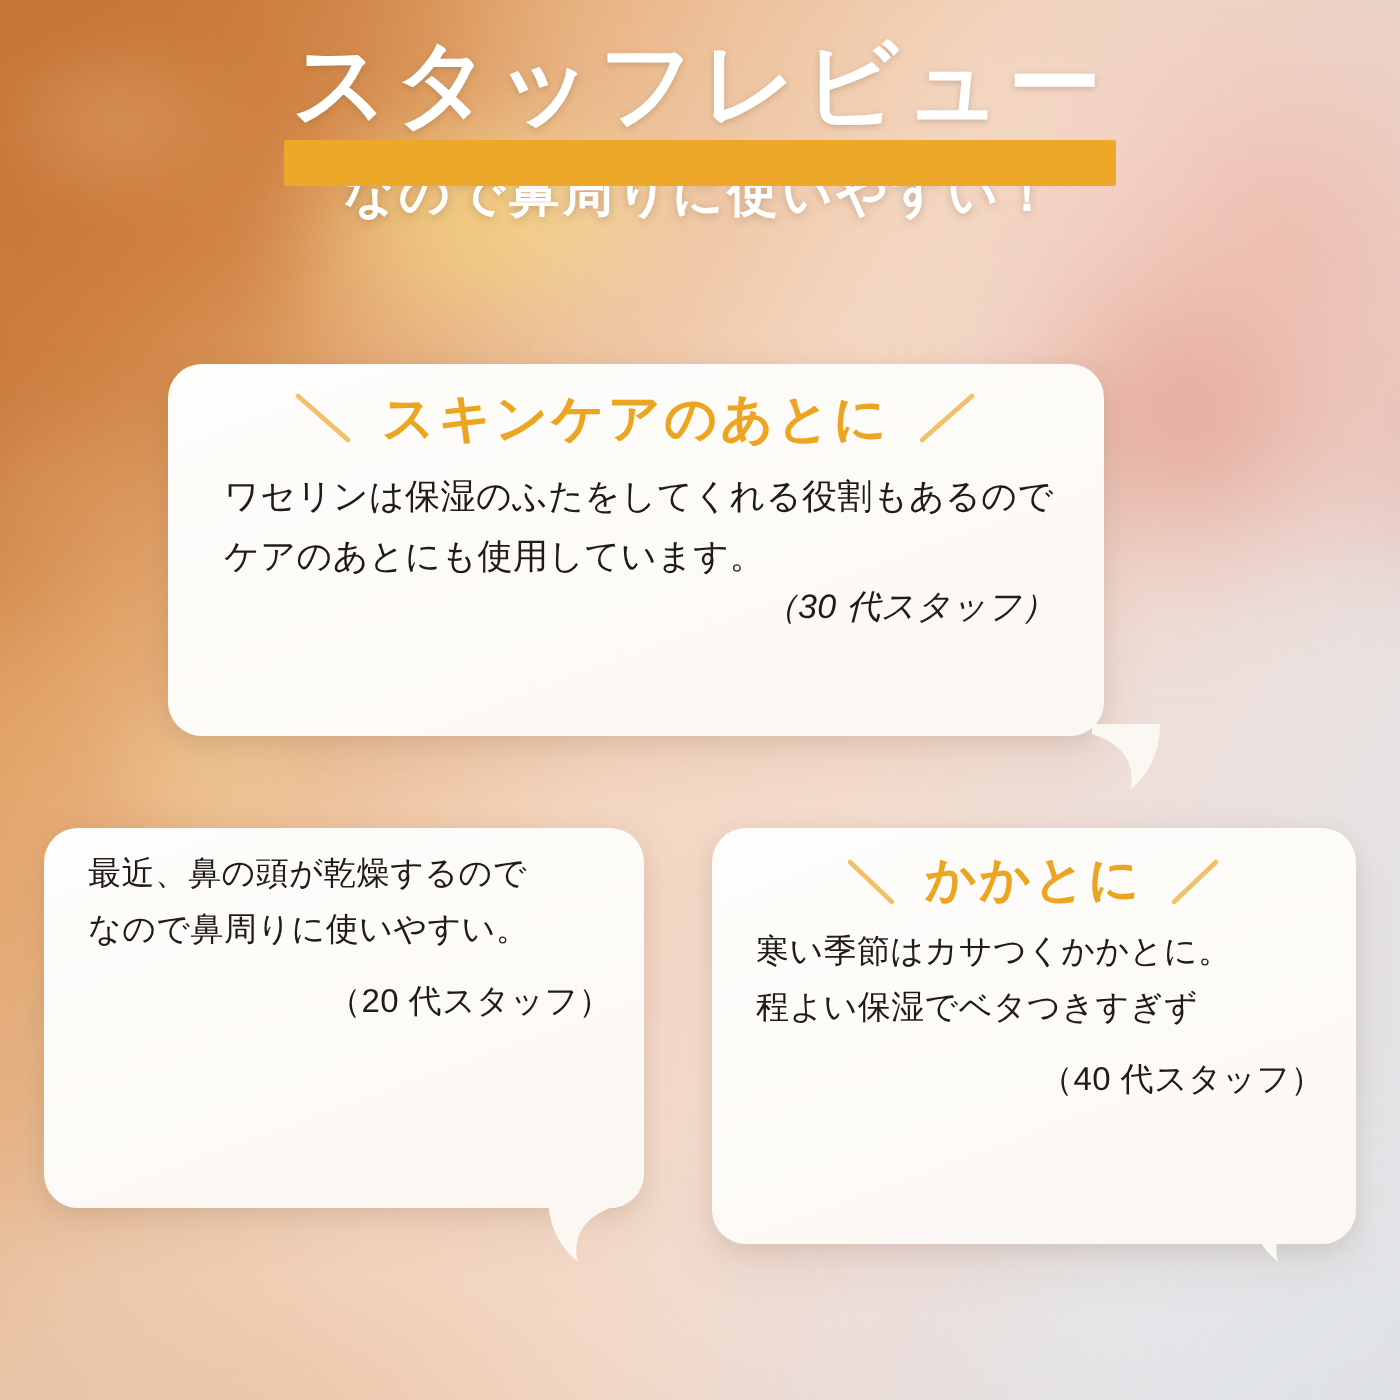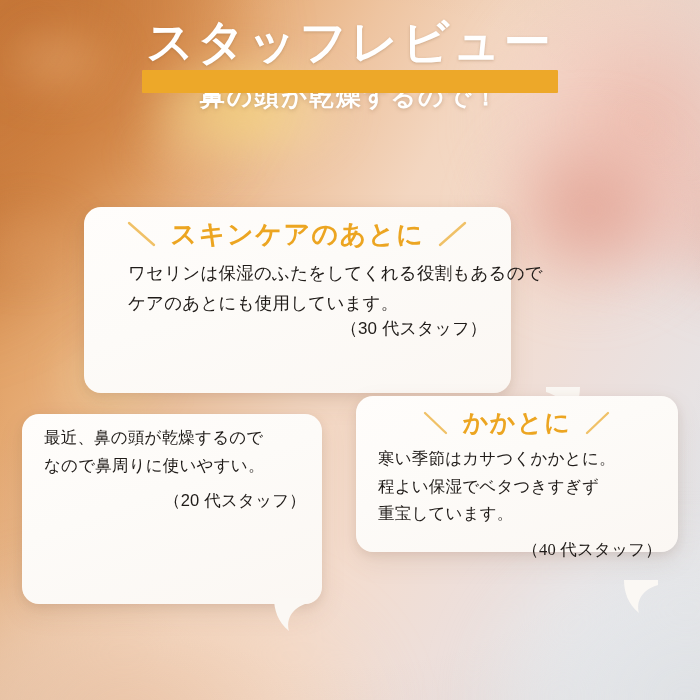--- a/index.html
+++ b/index.html
@@ -194,42 +194,40 @@
     height: 34px;
     z-index: 1;
     overflow: visible;
   }
   .tail svg { display: block; }
 
   
   #card-top {
     left: 84px;
     top: 182px;
-    width: 427px;
+    width: 468px;
     height: 186px;
-    margin-top: 25px;
   }
   #card-top .tail { left: 462px; top: 180px; }
 
   
   #card-left {
     left: 22px;
     top: 414px;
     width: 300px;
     height: 190px;
   }
   #card-left .tail { left: 246px; top: 184px; }
 
   
   #card-right {
     left: 356px;
-    top: 396px;
+    top: 414px;
     width: 322px;
-    height: 156px;
-    font-family: Liberation Serif, serif;
+    height: 208px;
   }
   #card-right .tail { left: 262px; top: 184px; }
 
   
   .card-head {
     display: flex;
     align-items: center;
     justify-content: center;
     gap: 14px;
     padding-top: 14px;
@@ -257,39 +255,39 @@
 
   
   .card-body {
     color: #1f1b18;
     font-size: 17px;
     line-height: 1.72;
     font-weight: 400;
     letter-spacing: .2px;
   }
   #card-top .card-body {
-    padding: 12px 28px 0 44px;
+    padding: 12px 28px 0 28px;
     font-size: 17.5px;
     line-height: 1.70;
   }
   #card-left .card-body,
   #card-right .card-body {
     padding: 10px 12px 0 22px;
     font-size: 16.5px;
     line-height: 1.68;
   }
   .body-line { white-space: nowrap; }
   .attrib {
     text-align: right;
     font-size: 17px;
     color: #1f1b18;
     letter-spacing: .2px;
     white-space: nowrap;
   }
-  #card-top .attrib { padding: 0 24px 0 16px; margin-top: -2px; }
+  #card-top .attrib { padding: 0 24px 0 16px; margin-top: -2px; font-style: italic; }
   #card-left .attrib,
   #card-right .attrib { padding: 0 16px 0 0; font-size: 16.5px; margin-top: 11px; }
 </style>
 </head>
 <body>
 
 <div class="stage">
 
   <div class="bg-photo">
     <div class="bg-base"></div>
@@ -302,21 +300,21 @@
     <div class="bg-warm-low"></div>
     <div class="bg-cool"></div>
     <div class="bg-vignette"></div>
   </div>
 
   <div class="header">
     <div class="title-wrap">
       <div class="title-hl"></div>
       <span class="title">スタッフレビュー</span>
     </div>
-    <div class="subtitle">鼻の頭が乾燥するので！</div>
+    <div class="subtitle">なので鼻周りに使いやすい！</div>
   </div>
 
   <div class="card" id="card-top">
     <div class="tail">
       <svg width="40" height="34" viewBox="0 0 40 34" aria-hidden="true">
         <path d="M0 0 H34 C34 12 30 24 19 33 C22 22 17 10 0 5 Z" fill="#fbf8f4"></path>
       </svg>
     </div>
     <div class="card-inner">
       <div class="card-head">
@@ -371,19 +369,18 @@
         <span class="head-text">かかとに</span>
         <span class="slash">
           <svg width="26" height="24" viewBox="0 0 26 24" aria-hidden="true">
             <line x1="23" y1="2" x2="2" y2="22" stroke="#f0c167" stroke-width="2.3" stroke-linecap="round"></line>
           </svg>
         </span>
       </div>
       <div class="card-body">
         <div class="body-line">寒い季節はカサつくかかとに。</div>
         <div class="body-line">程よい保湿でベタつきすぎず</div>
-        <div class="body-line">重宝しています。</div>
       </div>
       <div class="attrib">（40 代スタッフ）</div>
     </div>
   </div>
 
 </div>
 
 </body></html>

